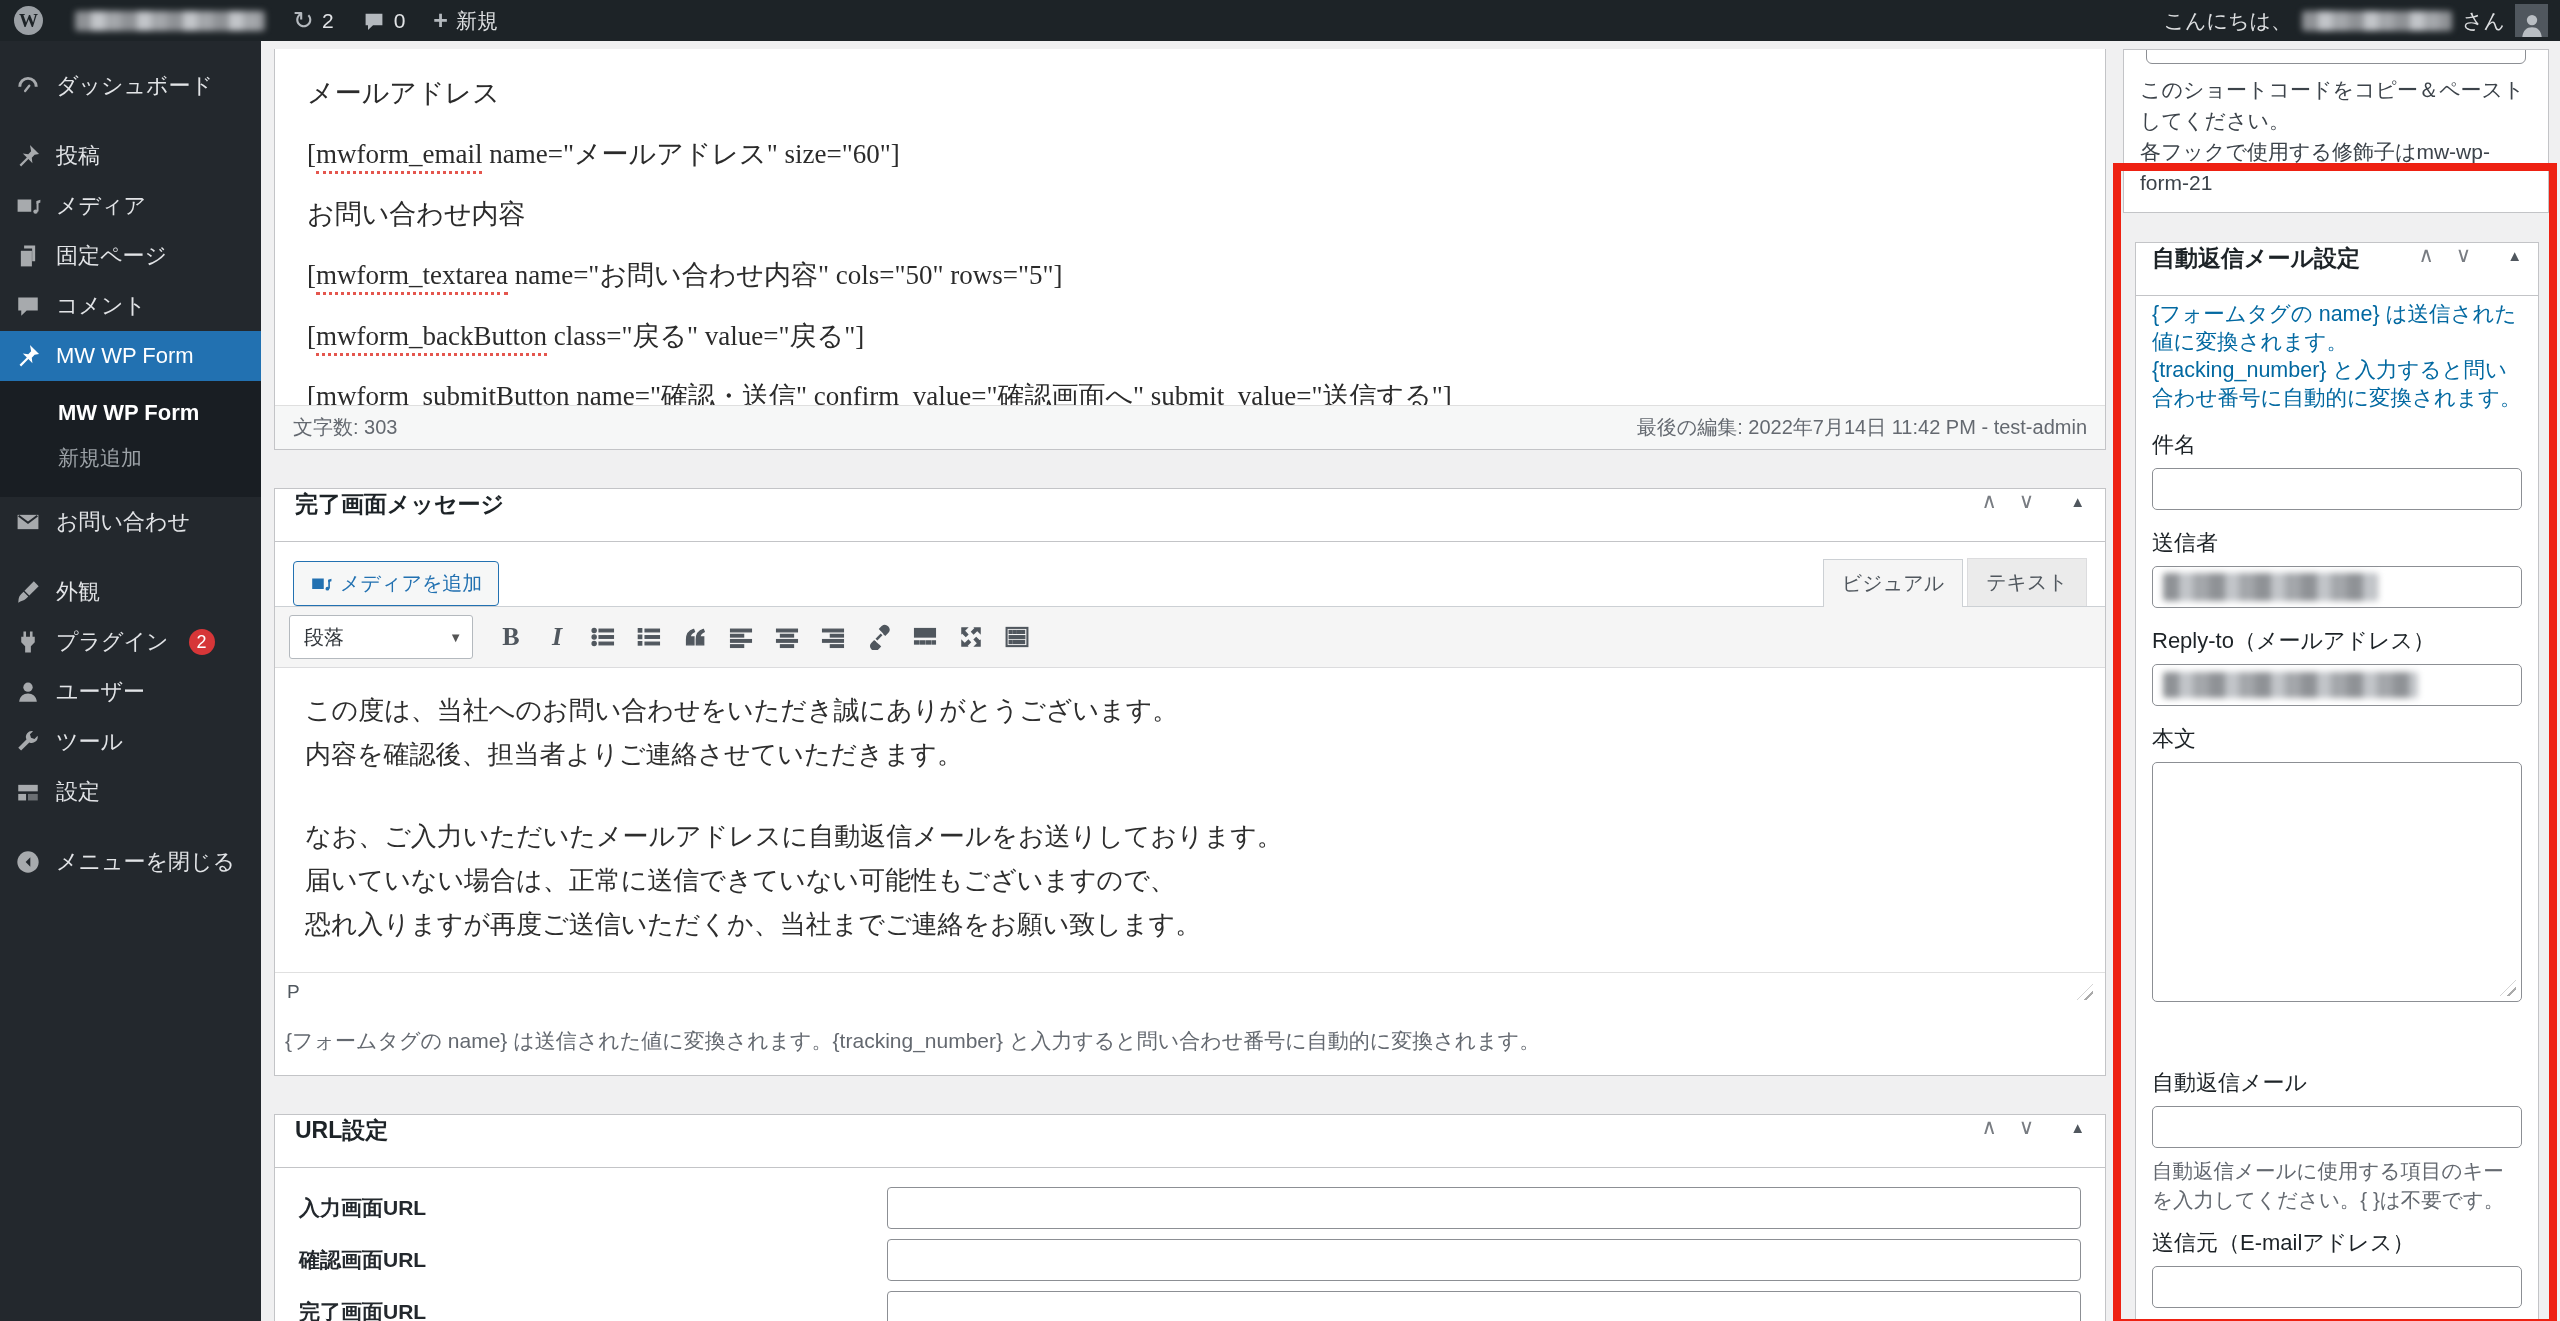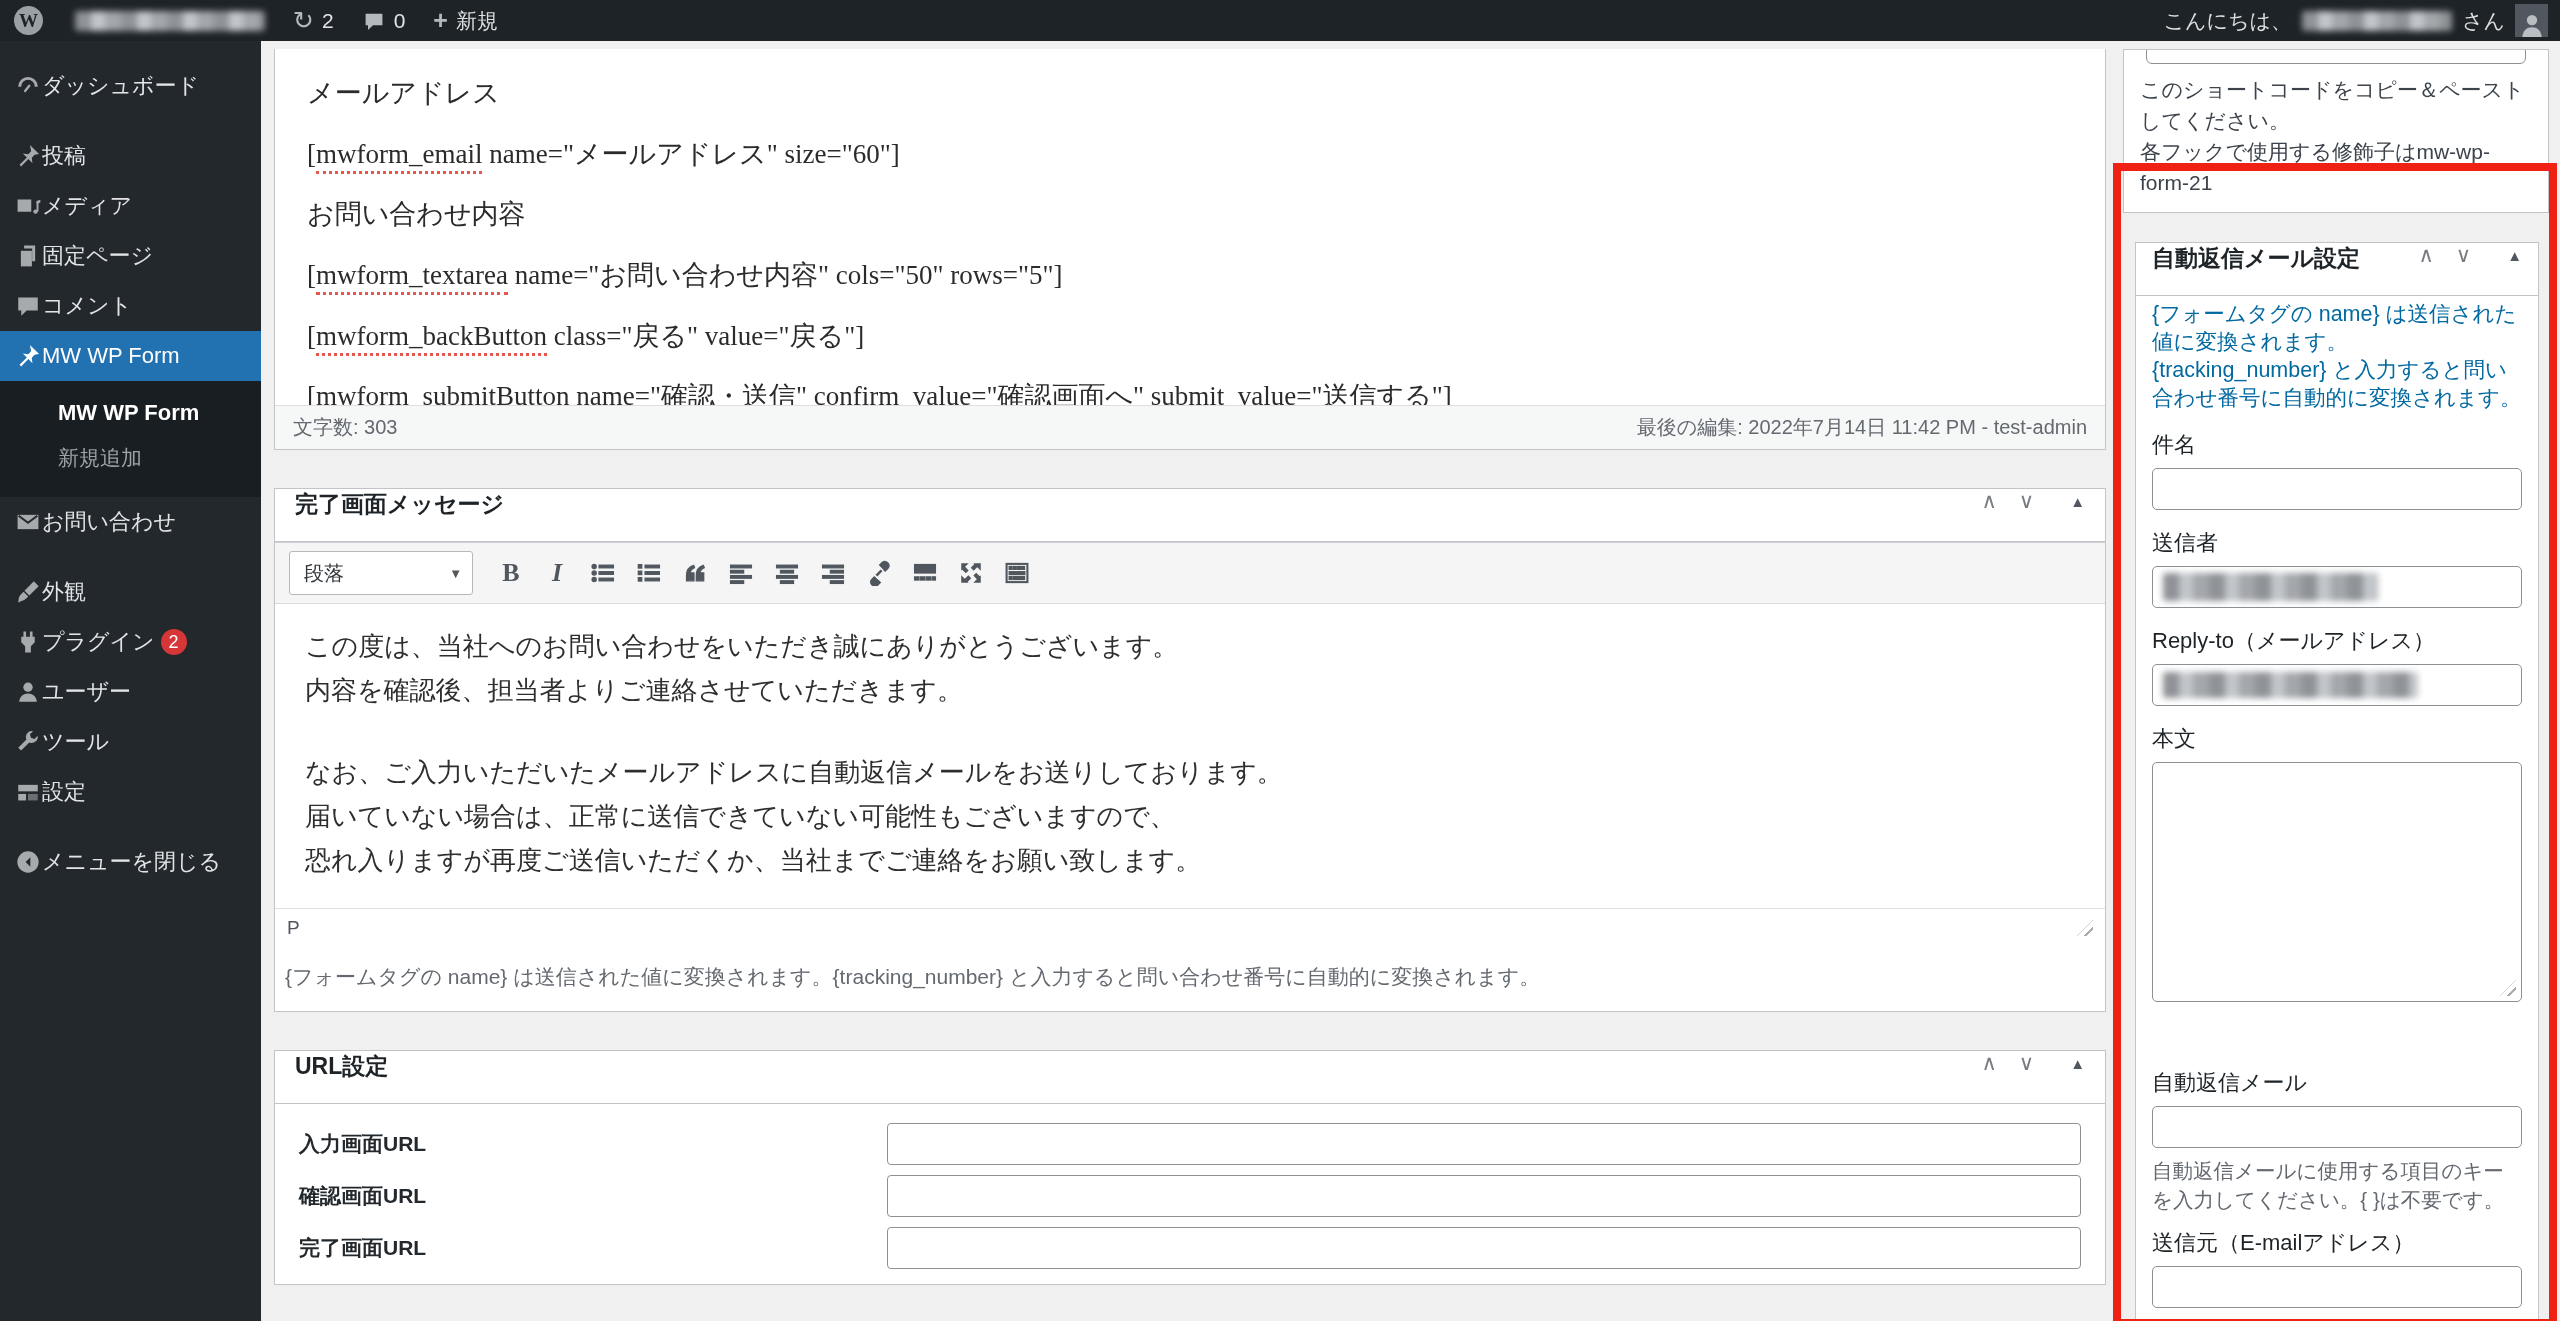--- a/index.html
+++ b/index.html
@@ -17,21 +17,21 @@
         background:repeating-linear-gradient(90deg,#8f9296 0 16px,#c2c5c9 16px 30px,#a4a7ab 30px 46px)}
   .ab-sitename{width:190px;height:20px;margin-left:4px}
   .ab-count{font-size:21px;color:#e2e4e7}
   .upd-icon{font-size:25px;color:#b4b9be;line-height:1}
   .plus-icon{font-size:25px;color:#b4b9be;line-height:1;font-weight:bold}
   #ab-right{margin-left:auto;display:flex;align-items:center;gap:10px;padding-right:12px}
   .ab-user{width:150px;height:20px}
   .avatar{width:33px;height:33px;background:#50575e;display:flex;align-items:end;justify-content:center;overflow:hidden}
   
   #sidebar{position:absolute;top:41px;left:0;width:261px;height:1280px;background:#23282d;color:#e2e4e7}
-  .mi{display:flex;align-items:center;height:50px;padding-left:14px;font-size:22px;cursor:pointer}
+  .mi{display:flex;align-items:center;gap:14px;height:50px;padding-left:14px;font-size:22px;cursor:pointer}
   .mi .ico{width:28px;display:flex;justify-content:center}
   .mi svg{width:26px;height:26px;fill:#a7aaad}
   .mi.active{background:#2271b1;color:#fff}
   .mi.active svg{fill:#fff}
   .spacer{height:20px}
   .badge{background:#d63638;color:#fff;border-radius:50%;min-width:26px;height:26px;display:inline-flex;
          align-items:center;justify-content:center;font-size:18px;margin-left:6px}
   .submenu{background:#191e23;padding:10px 0 16px 0}
   .submenu .smi{padding:9px 0 9px 58px;font-size:21px;color:#9ca2a7;cursor:pointer}
   .submenu .smi.current{color:#fff;font-weight:bold;font-size:22px}
@@ -291,20 +291,37 @@
 
   <div class="panel" id="complete-panel">
     <div class="panel-header">
       <span class="panel-title">完了画面メッセージ</span>
       <span class="hctrl">
         <span>∧</span>
         <span>∨</span>
         <span class="toggle">▲</span>
       </span>
     </div>
+    <div class="editor-top">
+      <button class="add-media-btn">
+        <span>
+          <svg viewBox="0 0 20 20">
+              <path d="M2 5h10.5v9.5H2zM3.5 13l2.6-3.6 2 2.2 1.6-2 2.6 3.4z"></path>
+              <circle cx="15.8" cy="14.3" r="1.7"></circle>
+              <rect x="16.6" y="6.2" width="1.5" height="8"></rect>
+              <path d="M16.6 6.2l2.9-1v2.2l-2.9 1z"></path>
+            </svg>
+        </span>
+        <span>メディアを追加</span>
+      </button>
+      <div class="editor-tabs">
+        <span class="tab active">ビジュアル</span>
+        <span class="tab inactive">テキスト</span>
+      </div>
+    </div>
     <div class="mce-toolbar">
       <div class="para-select">
         <span>段落</span>
         <span class="car">▼</span>
       </div>
       <span class="ti">
           <span class="glyph">B</span>
         </span>
       <span class="ti">
           <span class="glyph" style="font-style:italic">I</span>

